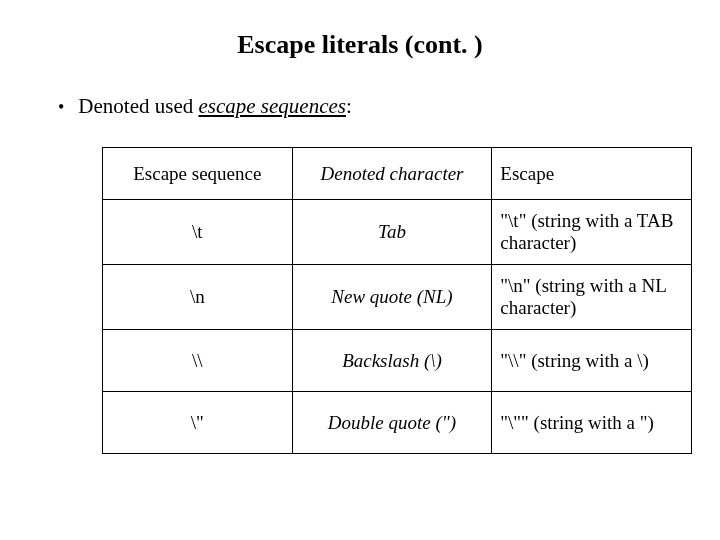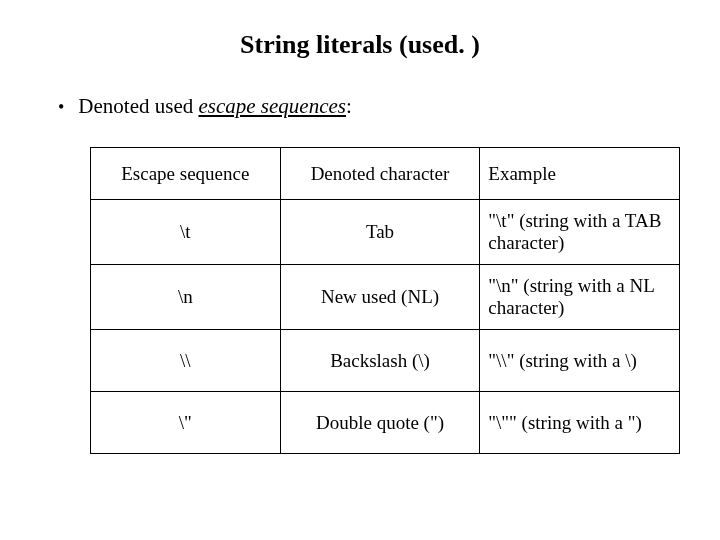--- a/index.html
+++ b/index.html
@@ -28,63 +28,63 @@
     margin-right: 14px;
     font-size: 18px;
   }
   .bullet-em {
     font-style: italic;
     text-decoration: underline;
     font-family: Liberation Serif, serif;
   }
   .table {
     border-collapse: collapse;
-    margin-left: 40px;
+    margin-left: 52px;
     width: 590px;
   }
   .table td {
     border: 1.5px solid #000;
     padding: 10px 8px;
     font-size: 19px;
     vertical-align: middle;
     height: 62px;
   }
   .col-esc { width: 190px; text-align: center; }
-  .col-den { width: 200px; text-align: center; }
+  .col-den { width: 200px; text-align: center; font-style: italic; }
   .col-ex  { width: 200px; text-align: left; padding-left: 10px; padding-right: 6px; }
   .hdr .col-ex { text-align: left; }
   .hdr td { height: 52px; }
 </style>
 </head>
 <body>
 
-<h1 class="title">String literals (used. )</h1>
+<h1 class="title">Escape literals (cont. )</h1>
 
 <div class="bullet-row">
   <span class="bullet-dot">•</span>
   <span>
     <span>Denoted used </span><span class="bullet-em">escape sequences</span><span>:</span>
   </span>
 </div>
 
 <table class="table">
   <tbody>
       <tr class="hdr">
     <td class="col-esc">Escape sequence</td>
     <td class="col-den">Denoted character</td>
-    <td class="col-ex">Example</td>
+    <td class="col-ex">Escape</td>
   </tr>
   <tr>
     <td class="col-esc">\t</td>
     <td class="col-den">Tab</td>
     <td class="col-ex">"\t" (string with a TAB character)</td>
   </tr>
   <tr>
     <td class="col-esc">\n</td>
-    <td class="col-den">New used (NL)</td>
+    <td class="col-den">New quote (NL)</td>
     <td class="col-ex">"\n" (string with a NL character)</td>
   </tr>
   <tr>
     <td class="col-esc">\\</td>
     <td class="col-den">Backslash (\)</td>
     <td class="col-ex">"\\" (string with a \)</td>
   </tr>
   <tr>
     <td class="col-esc">\"</td>
     <td class="col-den">Double quote (")</td>

